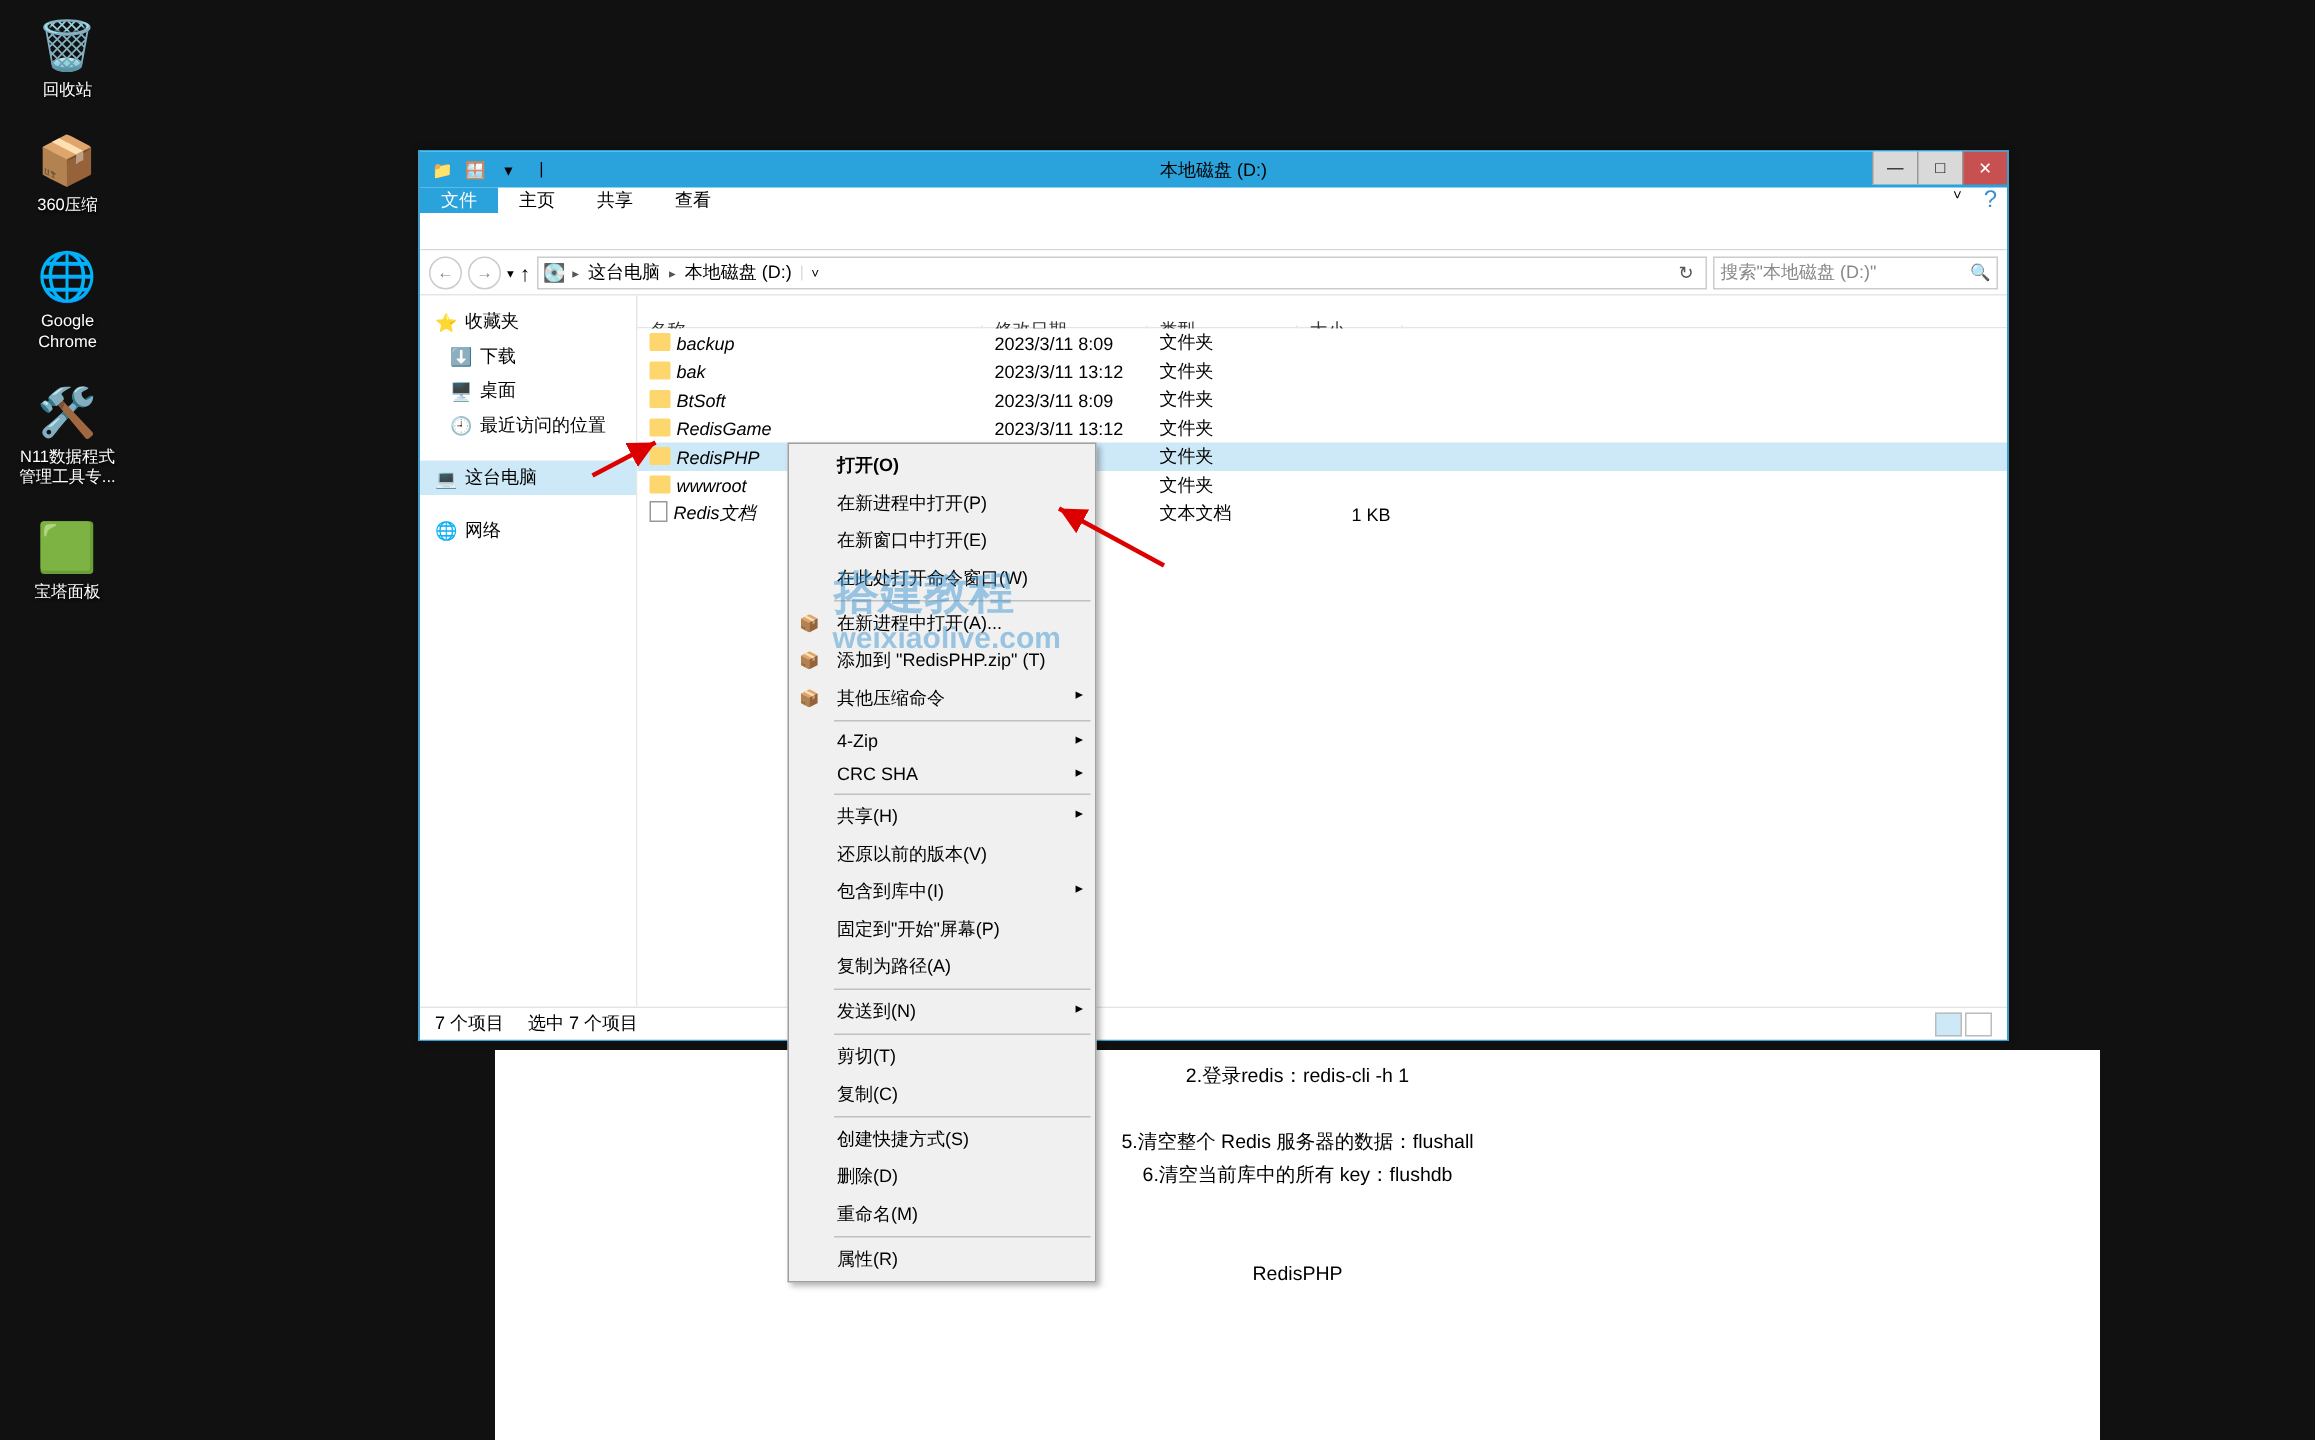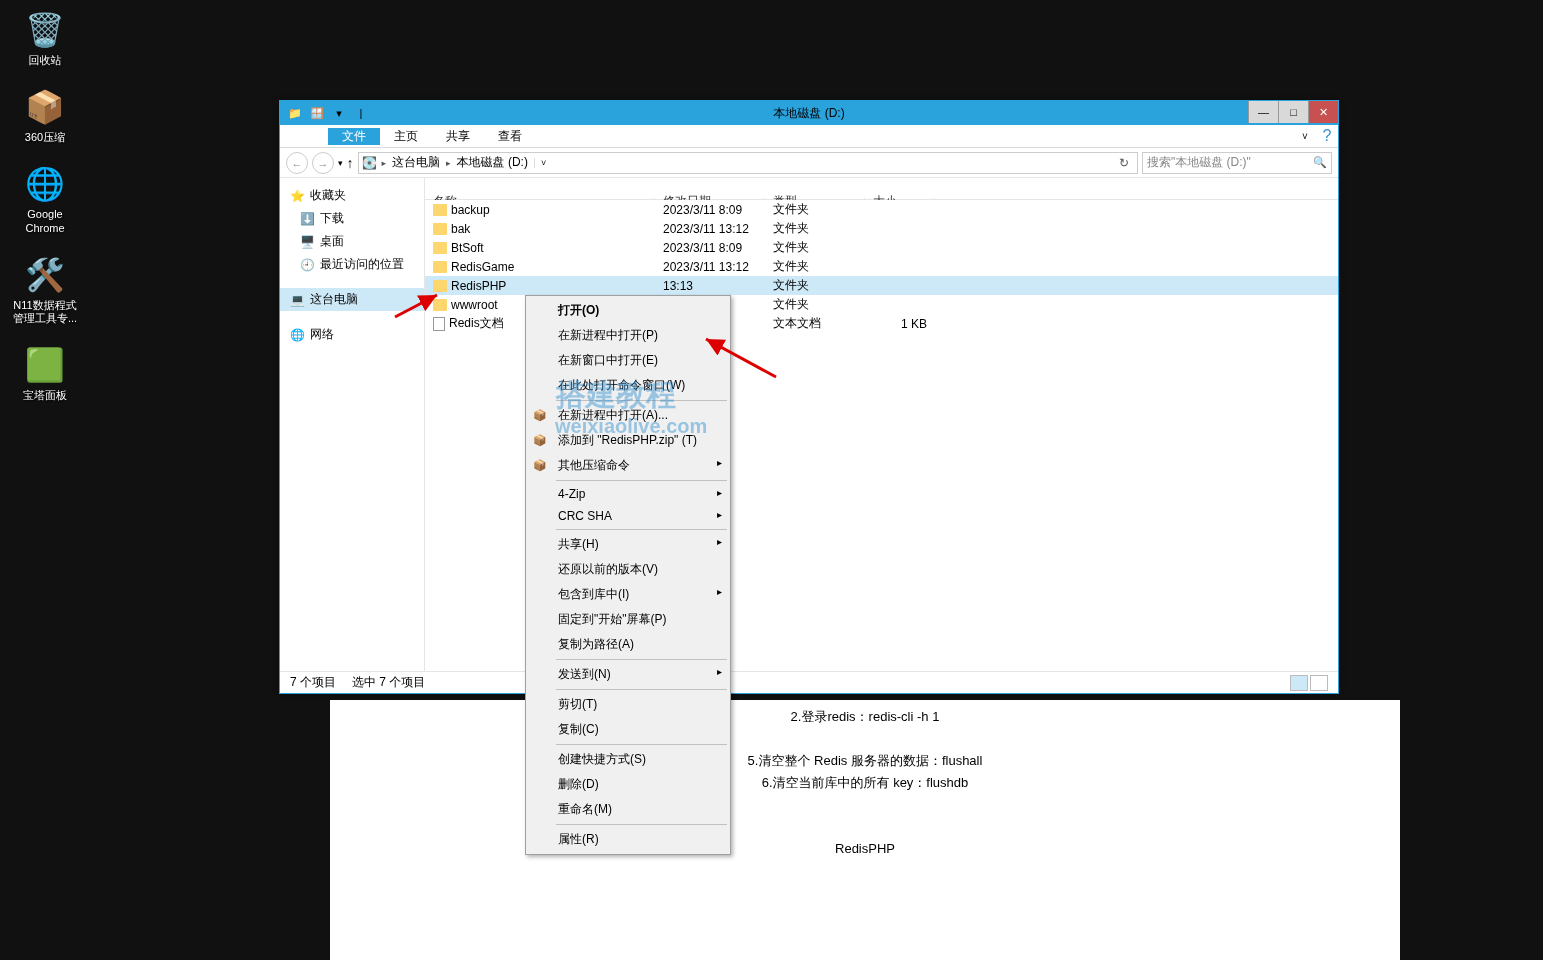--- a/index.html
+++ b/index.html
@@ -16,21 +16,21 @@
 .explorer { position: absolute; left: 279px; top: 100px; width: 1060px; height: 594px; background: #fff; border: 1px solid #2aa3dd; box-shadow: 0 0 6px rgba(0,0,0,.3); display: flex; flex-direction: column; }
 .titlebar { height: 24px; background: #2aa3dd; display: flex; align-items: center; position: relative; }
 .titlebar .qat { display: flex; gap: 4px; padding-left: 6px; }
 .titlebar .qat span { width: 18px; height: 18px; display: inline-flex; align-items: center; justify-content: center; font-size: 11px; }
 .titlebar .title { position: absolute; left: 50%; transform: translateX(-50%); font-size: 12px; color: #000; }
 .winbtns { position: absolute; right: 0; top: 0; display: flex; }
 .winbtns div { width: 30px; height: 22px; display: flex; align-items: center; justify-content: center; font-size: 11px; font-family: Arial; cursor: pointer; }
 .winbtns .min, .winbtns .max { background: #d9d9d9; border-left: 1px solid #999; }
 .winbtns .close { background: #c75050; color: #fff; border-left: 1px solid #999; }
 
-.ribbon { height: 23px; background: #fff; border-bottom: 1px solid #d9d9d9; display: flex; align-items: center; padding-left: 48px; }
+.ribbon { height: 42px; background: #fff; border-bottom: 1px solid #d9d9d9; display: flex; align-items: flex-start; }
 .ribbon .tab { padding: 0 14px; font-size: 12px; display: flex; align-items: center; cursor: pointer; }
 .ribbon .tab.file { background: #2aa3dd; color: #fff; }
 .ribbon .spacer { flex: 1; }
 .ribbon .help { width: 22px; display: flex; align-items: center; justify-content: center; cursor: pointer; }
 .ribbon .carrot { width: 22px; display: flex; align-items: center; justify-content: center; cursor: pointer; font-size: 10px; }
 
 .navrow { height: 30px; background: #fff; border-bottom: 1px solid #e5e5e5; display: flex; align-items: center; padding: 0 6px; gap: 4px; }
 .navrow .navbtn { width: 22px; height: 22px; border: 1px solid #ccc; border-radius: 50%; display: flex; align-items: center; justify-content: center; font-size: 11px; color: #888; cursor: pointer; }
 .navrow .up { border: none; font-size: 14px; cursor: pointer; }
 .address { flex: 1; height: 22px; border: 1px solid #ccc; display: flex; align-items: center; padding: 0 4px; font-size: 12px; gap: 4px; }
@@ -48,21 +48,21 @@
 .tree .ti.sel { background: #cde8f6; }
 .tree .gap { height: 12px; }
 
 .content { flex: 1; display: flex; flex-direction: column; position: relative; }
 .cols { height: 22px; border-bottom: 1px solid #e5e5e5; display: flex; font-size: 12px; color: #333; }
 .cols div { padding: 3px 8px; border-right: 1px solid #e5e5e5; display: flex; align-items: center; margin-top: 20px; }
 .cols .c1 { width: 230px; } .cols .c2 { width: 110px; } .cols .c3 { width: 100px; } .cols .c4 { width: 70px; text-align: right; }
 .rows { flex: 1; background: #fff; }
 .row { height: 19px; display: flex; font-size: 12px; align-items: center; cursor: pointer; }
 .row.sel { background: #cde8f6; }
-.row .c1 { width: 230px; padding-left: 8px; display: flex; align-items: center; gap: 4px; }
+.row .c1 { width: 230px; padding-left: 8px; display: flex; gap: 4px; font-style: italic; }
 .row .c2 { width: 110px; padding-left: 8px; } .row .c3 { width: 100px; padding-left: 8px; } .row .c4 { width: 70px; text-align: right; padding-right: 8px; }
 .folder-ico { width: 14px; height: 12px; background: #fdd76e; border-radius: 1px; display: inline-block; }
 .file-ico { width: 12px; height: 14px; background: #fff; border: 1px solid #999; display: inline-block; }
 
 .status { height: 22px; border-top: 1px solid #e5e5e5; display: flex; align-items: center; font-size: 12px; padding: 0 10px; gap: 16px; background: #fff; }
 .status .views { margin-left: auto; display: flex; gap: 2px; }
 .status .views span { width: 18px; height: 16px; border: 1px solid #bbb; display: inline-block; cursor: pointer; }
 .status .views span.active { background: #cde8f6; }
 
 .ctxmenu { position: absolute; left: 525px; top: 295px; width: 206px; background: #f0f0f0; border: 1px solid #a0a0a0; box-shadow: 2px 2px 4px rgba(0,0,0,.3); font-size: 12px; padding: 2px; }

